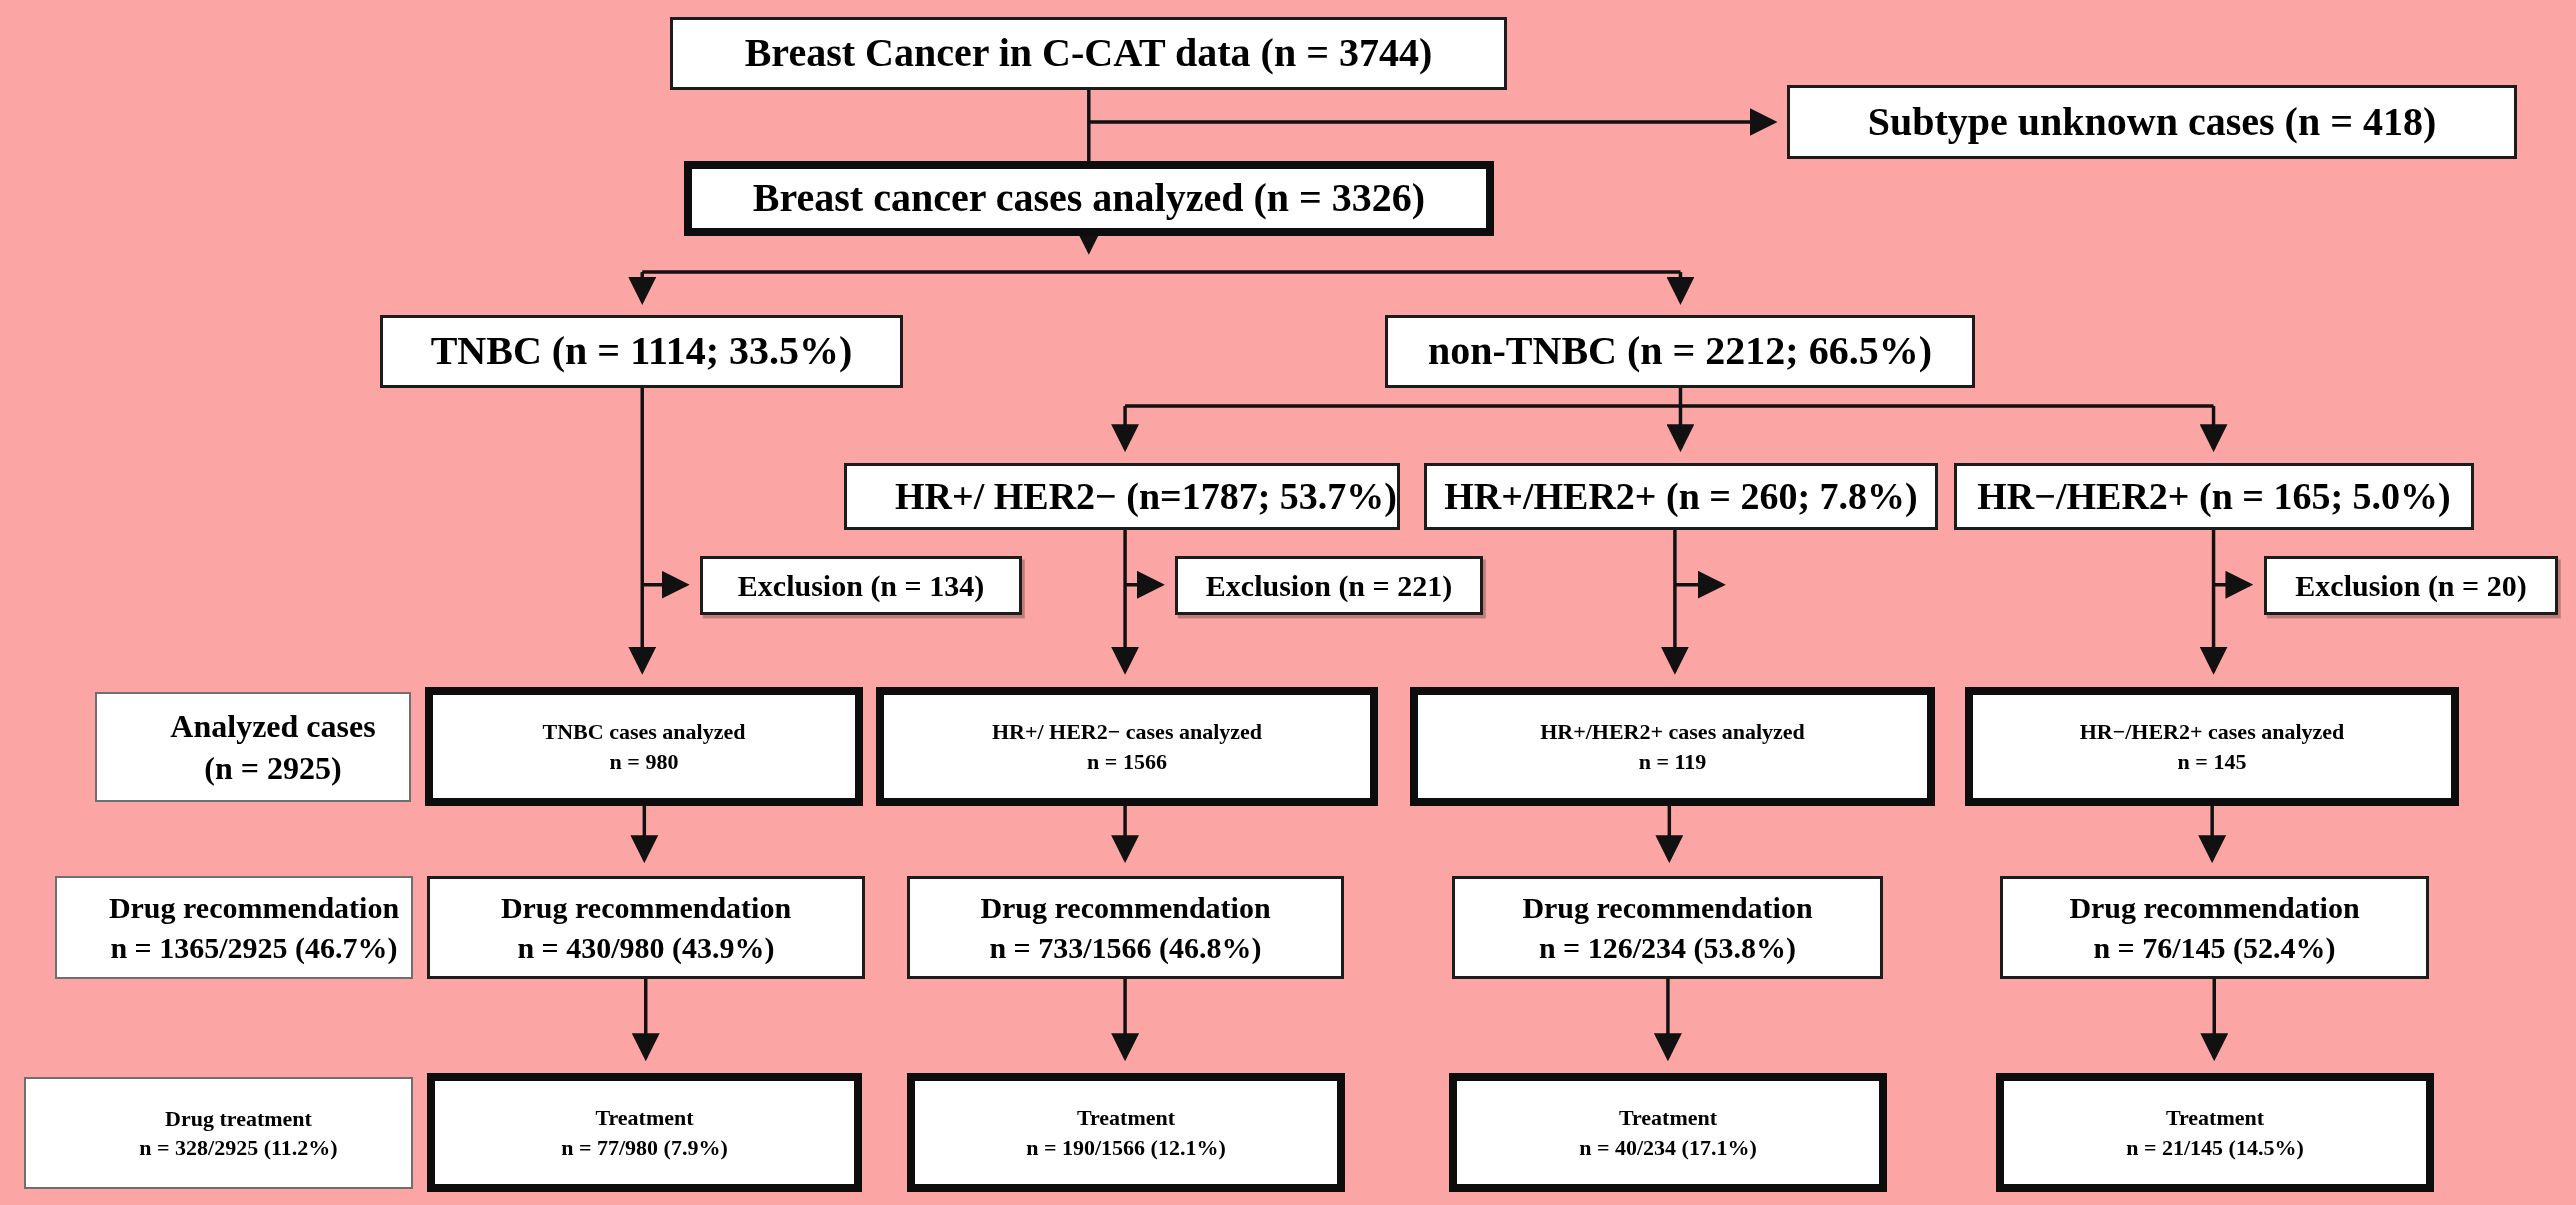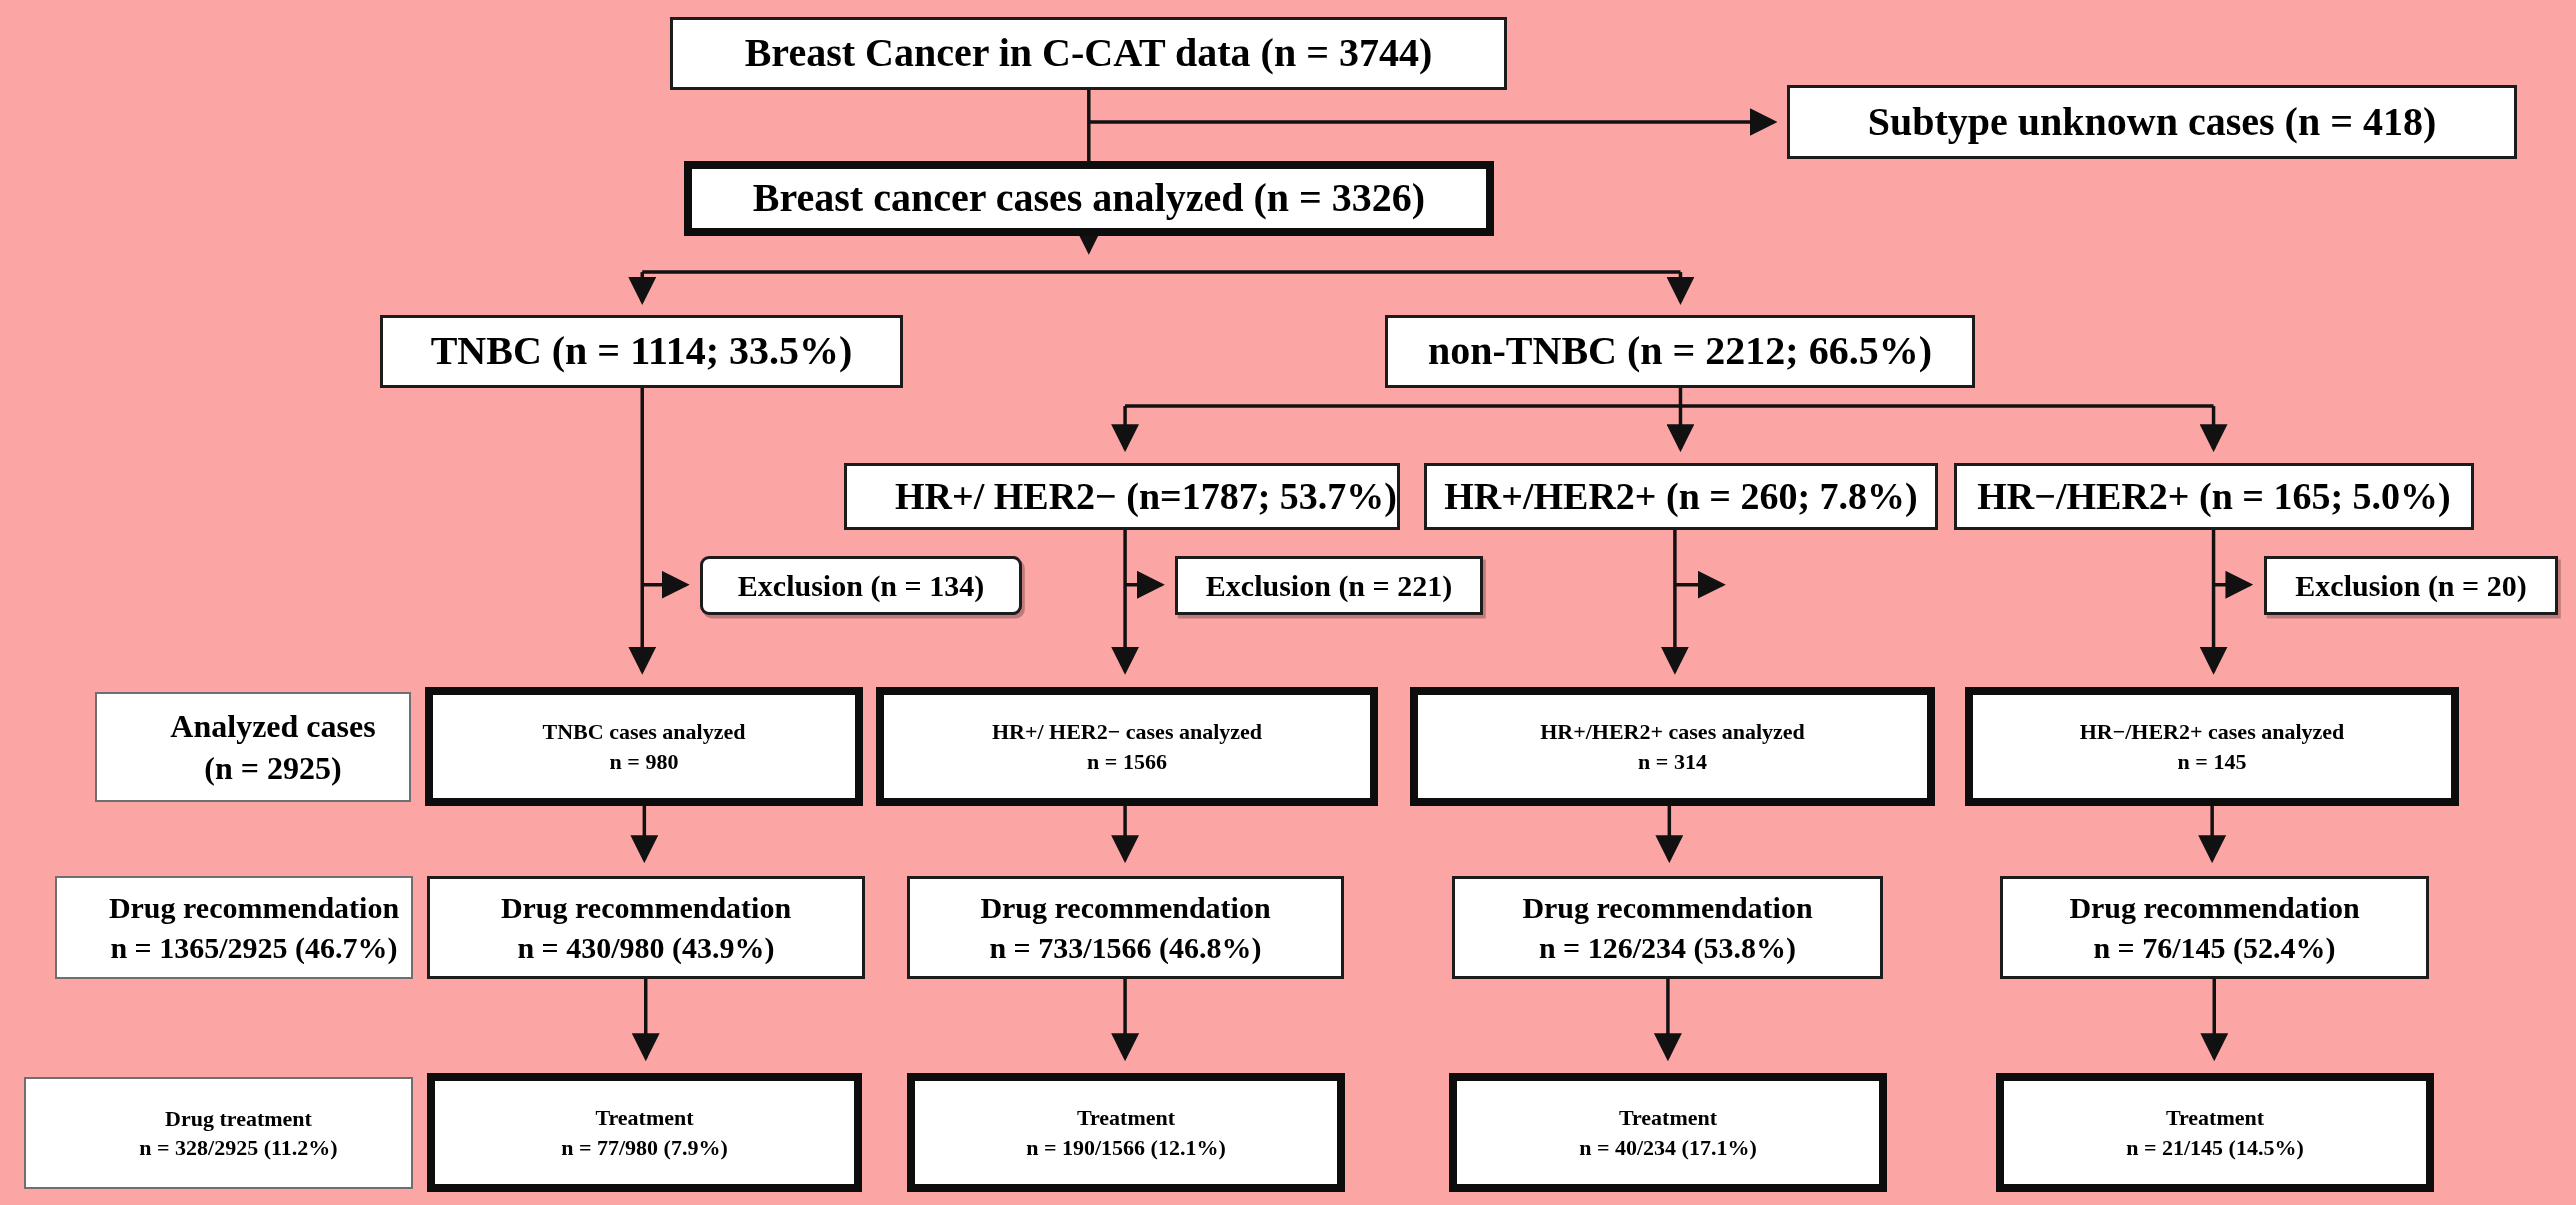--- a/index.html
+++ b/index.html
@@ -112,21 +112,21 @@
   </div>
 
   <div class="box thin fs-lg" style="left:1424px;top:463px;width:514px;height:67px;">
     <span>HR+/HER2+ (n = 260; 7.8%)</span>
   </div>
 
   <div class="box thin fs-lg" style="left:1954px;top:463px;width:520px;height:67px;">
     <span>HR−/HER2+ (n = 165; 5.0%)</span>
   </div>
 
-  <div class="box thin fs-xs shadow" style="left:700px;top:556px;width:322px;height:59px;border-radius:9px;">
+  <div class="box thin fs-xs shadow" style="left:700px;top:556px;width:322px;height:59px;">
     <span>Exclusion (n = 134)</span>
   </div>
 
   <div class="box thin fs-xs shadow" style="left:1175px;top:556px;width:308px;height:59px;">
     <span>Exclusion (n = 221)</span>
   </div>
 
 
   <div class="box thin fs-xs shadow" style="left:2264px;top:556px;width:294px;height:59px;">
     <span>Exclusion (n = 20)</span>
@@ -142,21 +142,21 @@
     <span>n = 980</span>
   </div>
 
   <div class="box thick fs-md" style="left:876px;top:687px;width:502px;height:119px;">
     <span>HR+/ HER2− cases analyzed</span>
     <span>n = 1566</span>
   </div>
 
   <div class="box thick fs-md" style="left:1410px;top:687px;width:525px;height:119px;">
     <span>HR+/HER2+ cases analyzed</span>
-    <span>n = 314</span>
+    <span>n = 119</span>
   </div>
 
   <div class="box thick fs-md" style="left:1965px;top:687px;width:494px;height:119px;">
     <span>HR−/HER2+ cases analyzed</span>
     <span>n = 145</span>
   </div>
 
   <div class="box gray fs-xs" style="left:55px;top:876px;width:358px;height:103px;">
     <span>Drug recommendation</span>
     <span>n = 1365/2925 (46.7%)</span>

